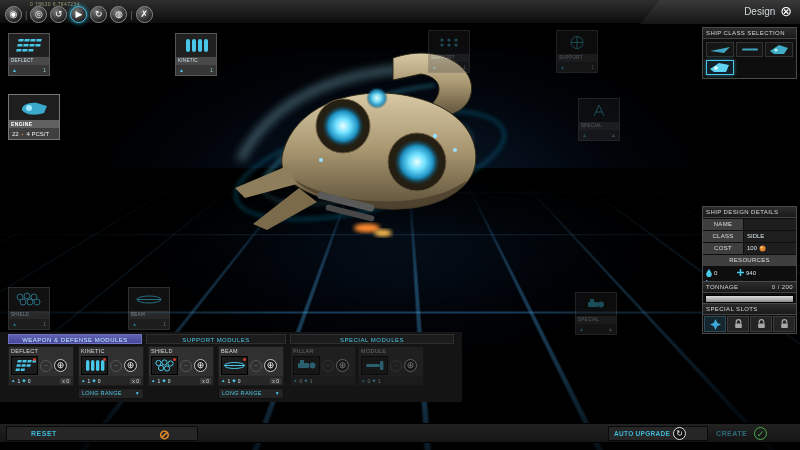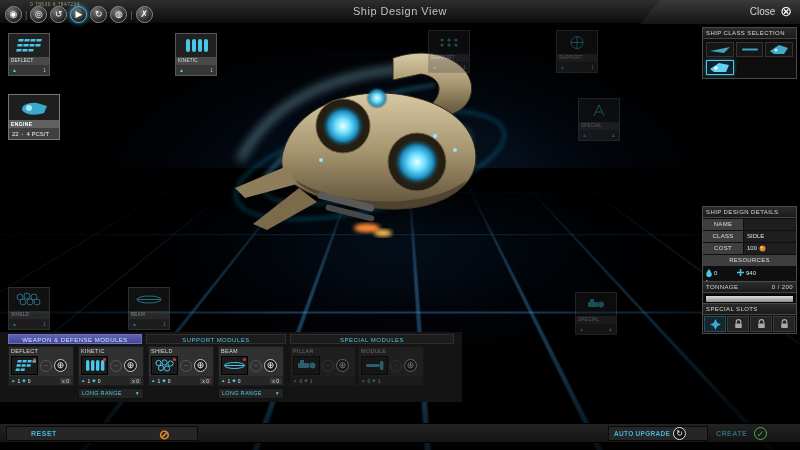--- a/index.html
+++ b/index.html
@@ -336,23 +336,22 @@
     <div class="efoot">
       <span>22</span>
       <span class="dot">▪</span>
       <span>4 PCS/T</span>
     </div>
   </div>
 
   <div class="topbar">
     <div class="tb-right"></div>
     <div class="dbg">0 78630  6.7847234</div>
-    <div class="tb-title">Ship Design View</div>
     <div class="tb-close">
-      <span>Close</span>
+      <span>Design</span>
       <span class="x">⊗</span>
     </div>
     <div class="tools">
       <span class="tico">◉</span>
       <span class="tsep">|</span>
       <span class="tico">◎</span>
       <span class="tico">↺</span>
       <span class="tico hl">▶</span>
       <span class="tico">↻</span>
       <span class="tico">◍</span>

